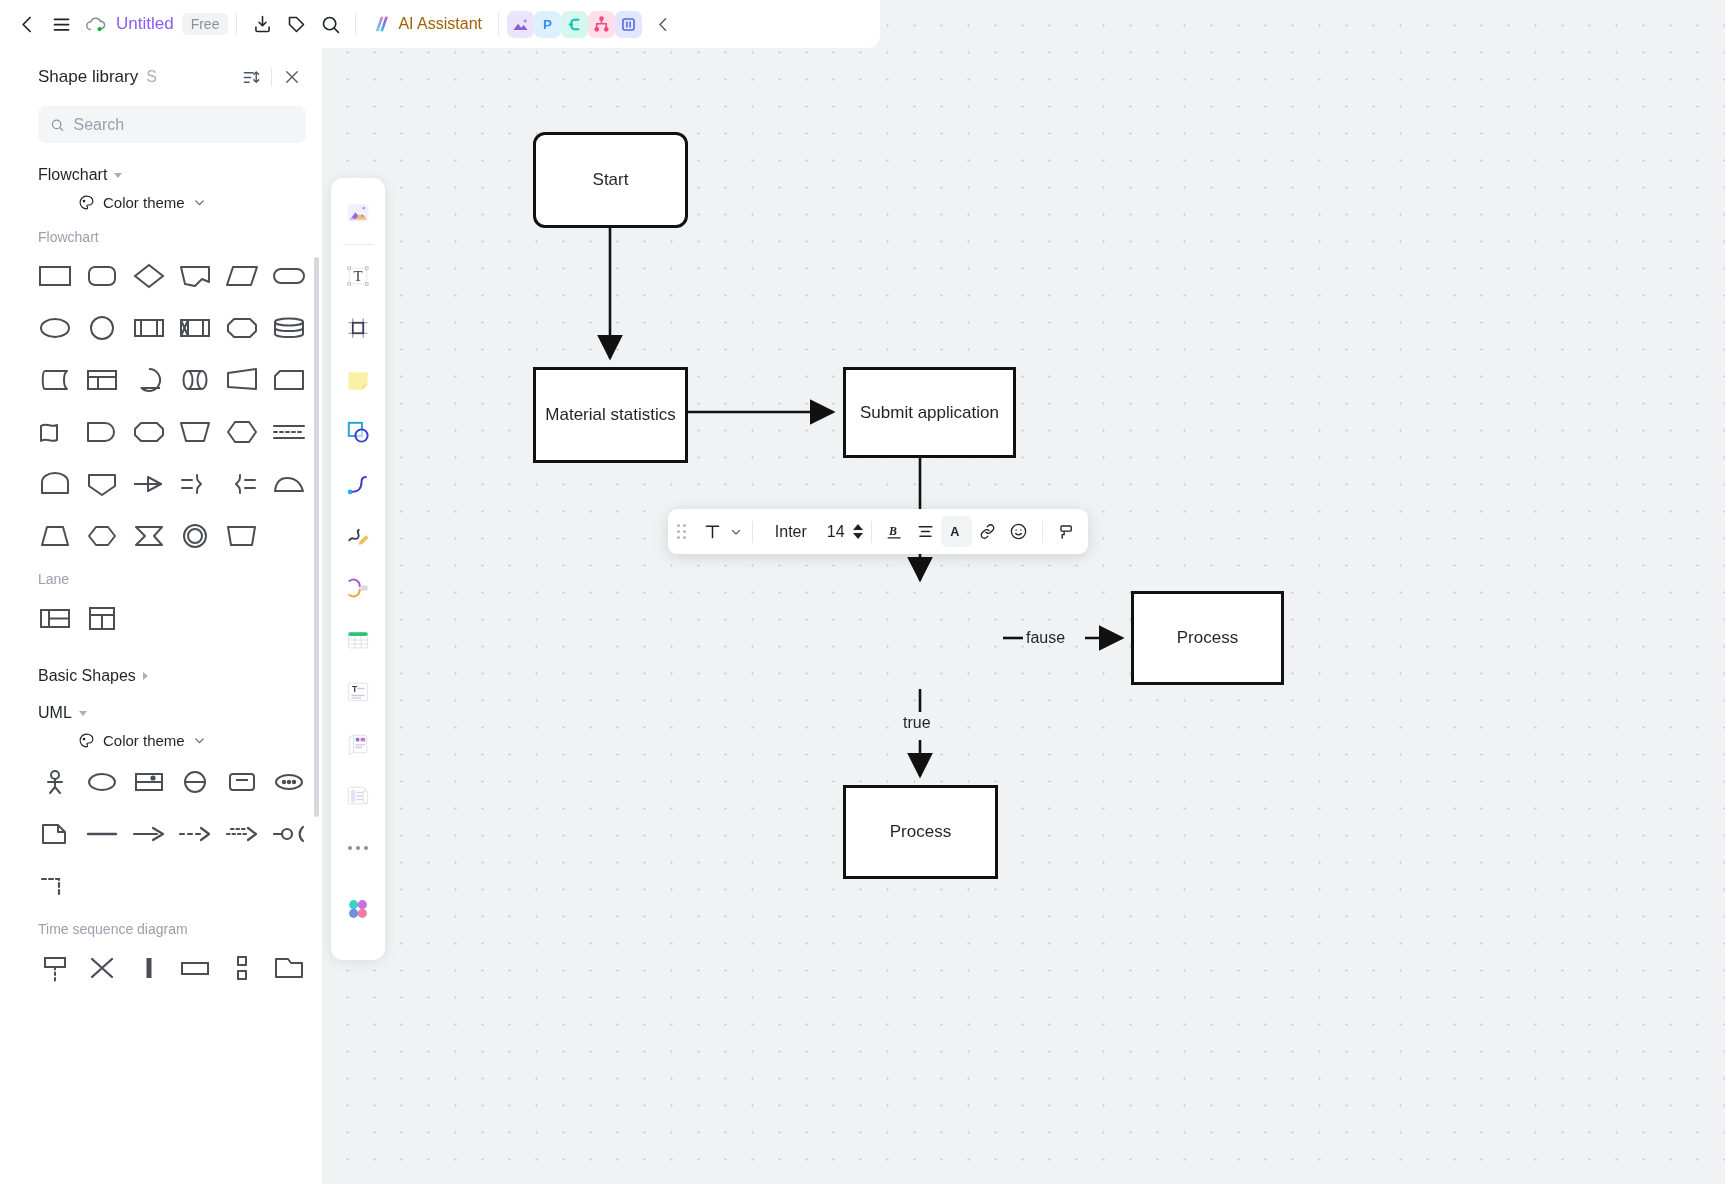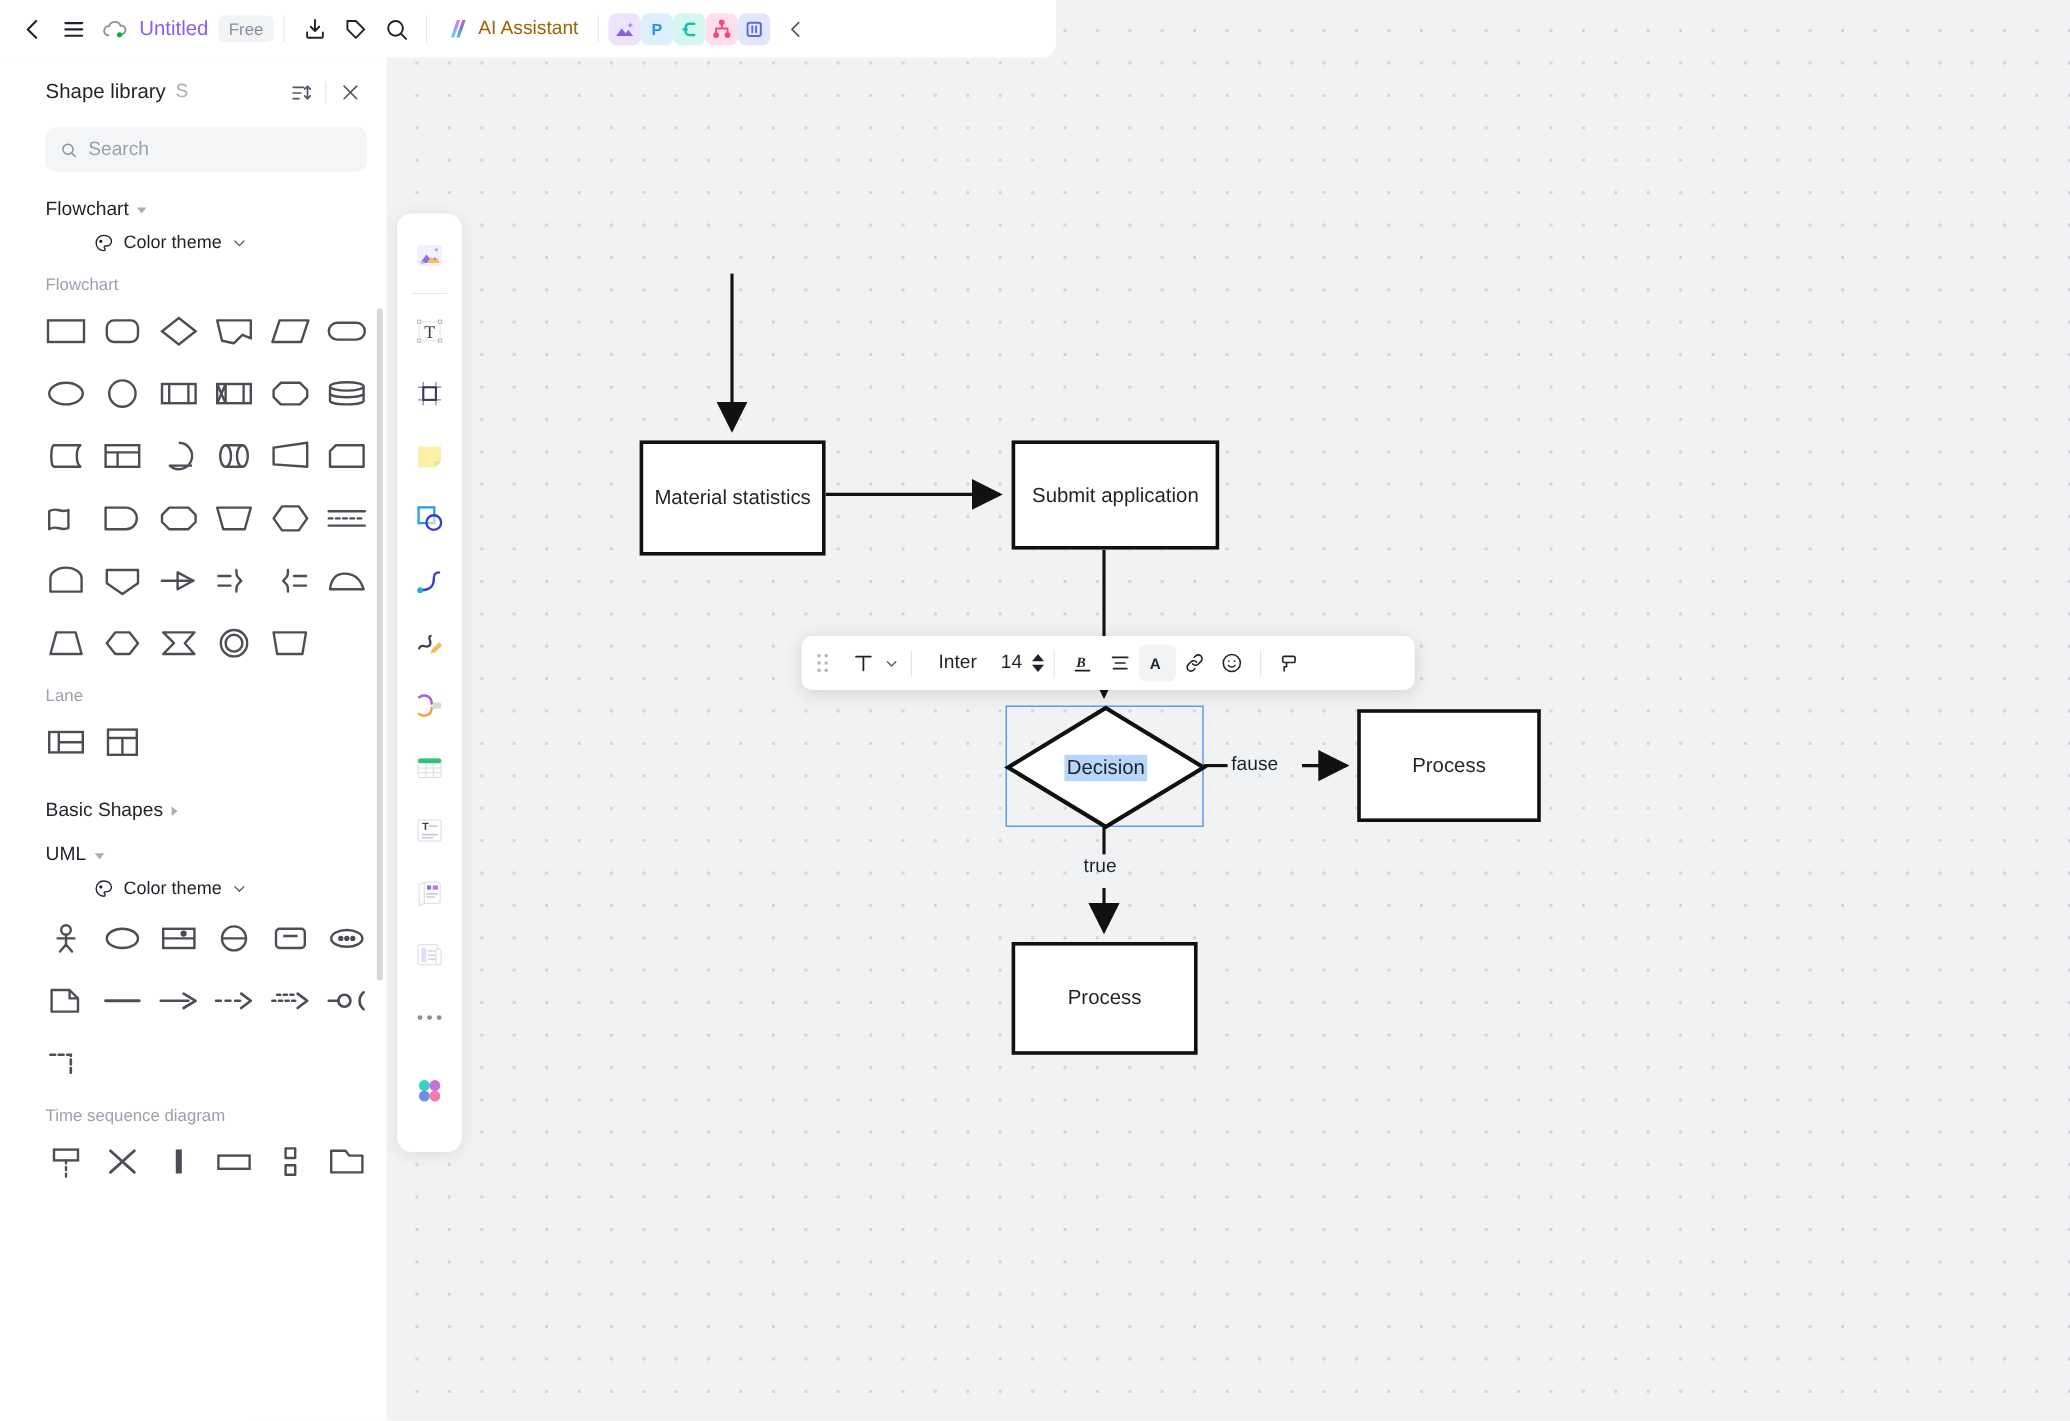--- a/index.html
+++ b/index.html
@@ -164,21 +164,21 @@
   .decision-text span { background: #b6d7fb; padding: 1px 2px; }
 
   .edge-label {
     position: absolute; font-size: 16px; color: #1f2329; background: transparent;
   }
   #lbl-fause { left: 1026px; top: 629px; }
   #lbl-true  { left: 903px;  top: 714px; }
 
   
   #fmt-toolbar {
-    position: absolute; left: 668px; top: 530px; width: 511px; height: 45px;
+    position: absolute; left: 668px; top: 509px; width: 420px; height: 45px;
     background: #ffffff; border-radius: 9px;
     box-shadow: 0 3px 16px rgba(0,0,0,0.13);
     display: flex; align-items: center; padding: 0 6px; z-index: 35;
   }
   .grip { width: 22px; height: 30px; display: flex; align-items: center; justify-content: center; cursor: grab; }
   .grip-dots { display: grid; grid-template-columns: repeat(2, 3px); gap: 3px; }
   .grip-dots i { width: 3px; height: 3px; background: #b4b8c0; border-radius: 50%; display: block; }
   .fmt-btn {
     height: 31px; min-width: 31px; border-radius: 6px; cursor: pointer;
     display: flex; align-items: center; justify-content: center;
@@ -207,35 +207,30 @@
       </defs>
       <line x1="610" y1="228" x2="610" y2="358" stroke="#111111" stroke-width="2.6" marker-end="url(#ah)"></line>
       <line x1="688" y1="412" x2="833" y2="412" stroke="#111111" stroke-width="2.6" marker-end="url(#ah)"></line>
       <line x1="920" y1="458" x2="920" y2="580" stroke="#111111" stroke-width="2.6" marker-end="url(#ah)"></line>
       <line x1="1003" y1="638" x2="1023" y2="638" stroke="#111111" stroke-width="2.6"></line>
       <line x1="1085" y1="638" x2="1122" y2="638" stroke="#111111" stroke-width="2.6" marker-end="url(#ah)"></line>
       <line x1="920" y1="689" x2="920" y2="712" stroke="#111111" stroke-width="2.6"></line>
       <line x1="920" y1="740" x2="920" y2="776" stroke="#111111" stroke-width="2.6" marker-end="url(#ah)"></line>
     </svg>
 
+    <div class="node rounded" id="n-start">
+      <span>Start</span>
+    </div>
     <div class="node" id="n-material">
       <span>Material statistics</span>
     </div>
     <div class="node" id="n-submit">
       <span>Submit application</span>
     </div>
 
-    <div id="n-decision-wrap">
-      <svg class="diamond-svg" width="171" height="107">
-        <polygon points="85.5,4 167,53.5 85.5,103 4,53.5" fill="#ffffff" stroke="#111111" stroke-width="3.4"></polygon>
-      </svg>
-      <div class="decision-text">
-        <span>Decision</span>
-      </div>
-    </div>
 
     <div class="node" id="n-process-r">
       <span>Process</span>
     </div>
     <div class="node" id="n-process-b">
       <span>Process</span>
     </div>
 
     <div class="edge-label" id="lbl-fause">fause</div>
     <div class="edge-label" id="lbl-true">true</div>

